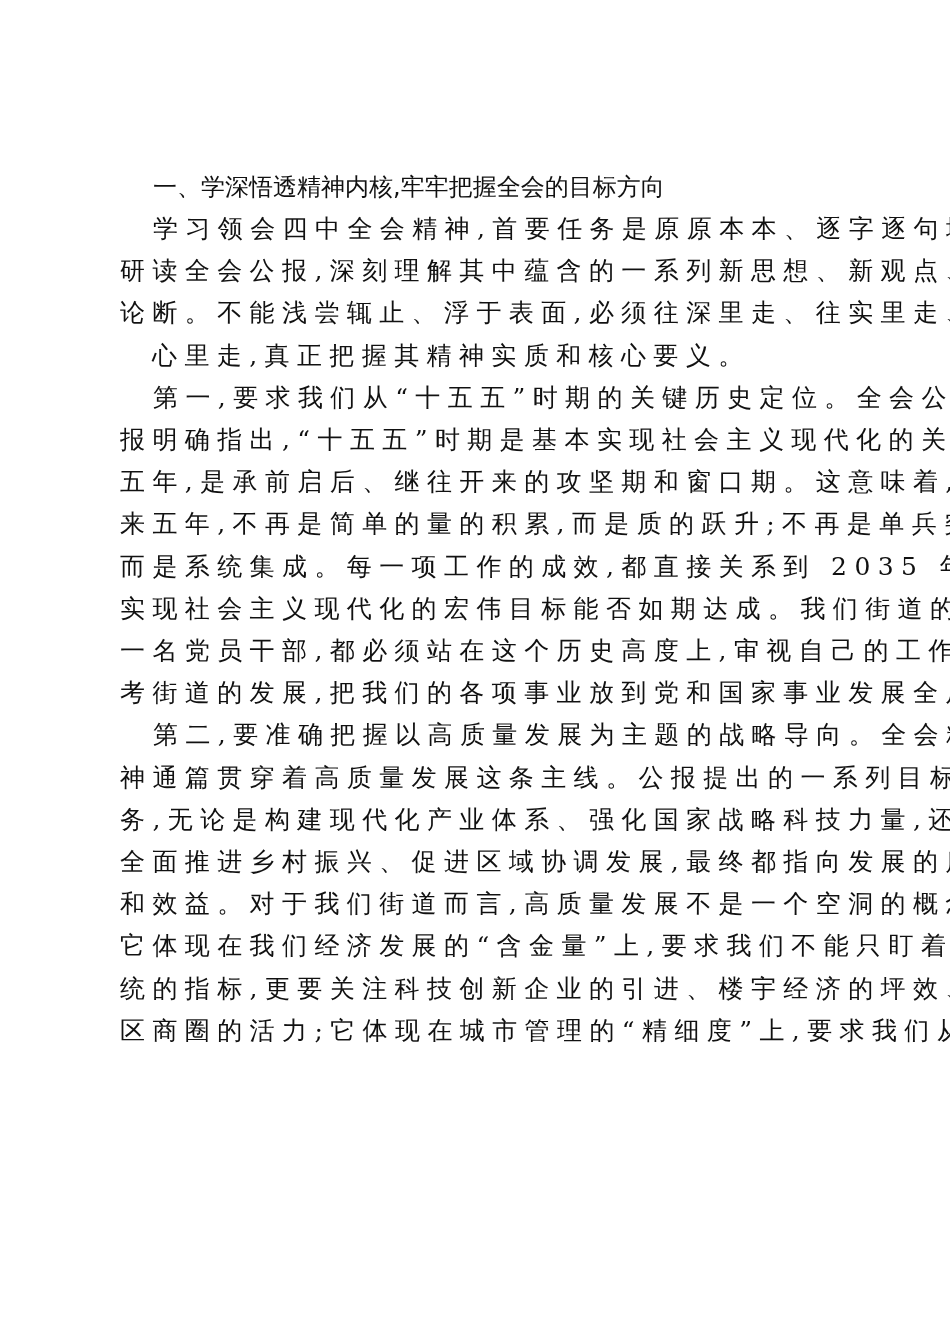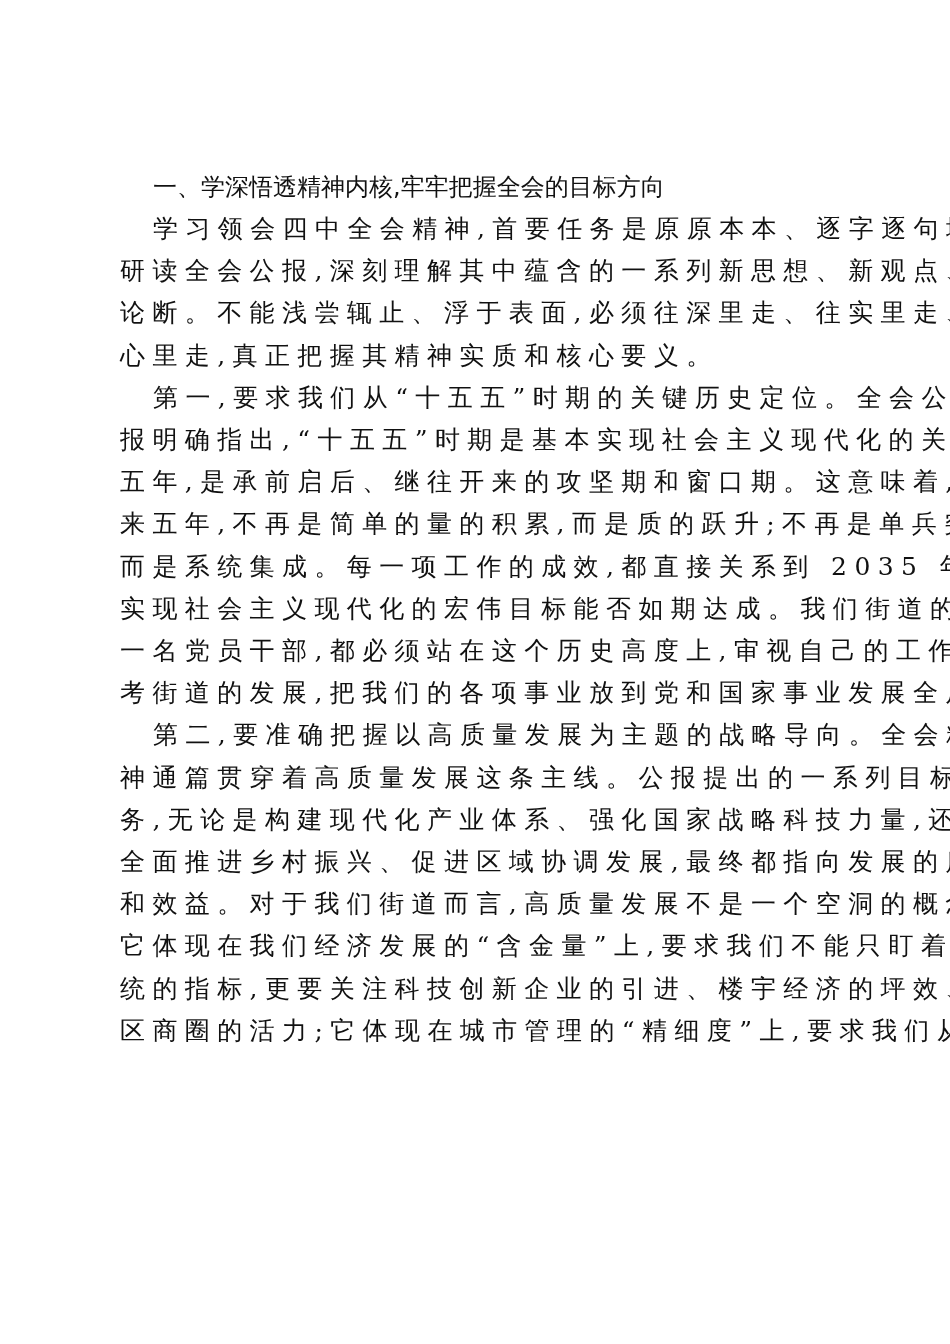--- a/index.html
+++ b/index.html
@@ -14,21 +14,21 @@
       font-size: 24px; line-height: 42px; margin: 0 0 0 33px;
       font-weight: normal; letter-spacing: 0px; white-space: nowrap;
     }
     .para {
       font-size: 25px; line-height: 42.2px; margin: 0;
       text-indent: 33px; text-align: justify; letter-spacing: 7.4px;
       word-break: break-all;
     }
     .line { display: block; text-indent: 0; white-space: nowrap; text-align: justify; text-align-last: justify; }
     .line.first { padding-left: 33px; }
-    .line.last { text-align-last: left; }
+    .line.last { text-align-last: left; margin-left: 32px; }
   </style>
 </head>
 <body>
 
 <div class="page">
   <h2 class="heading">一、学深悟透精神内核,牢牢把握全会的目标方向</h2>
 
   <p class="para">
     <span class="line first">学习领会四中全会精神,首要任务是原原本本、逐字逐句地</span>
     <span class="line">研读全会公报,深刻理解其中蕴含的一系列新思想、新观点、新</span>

